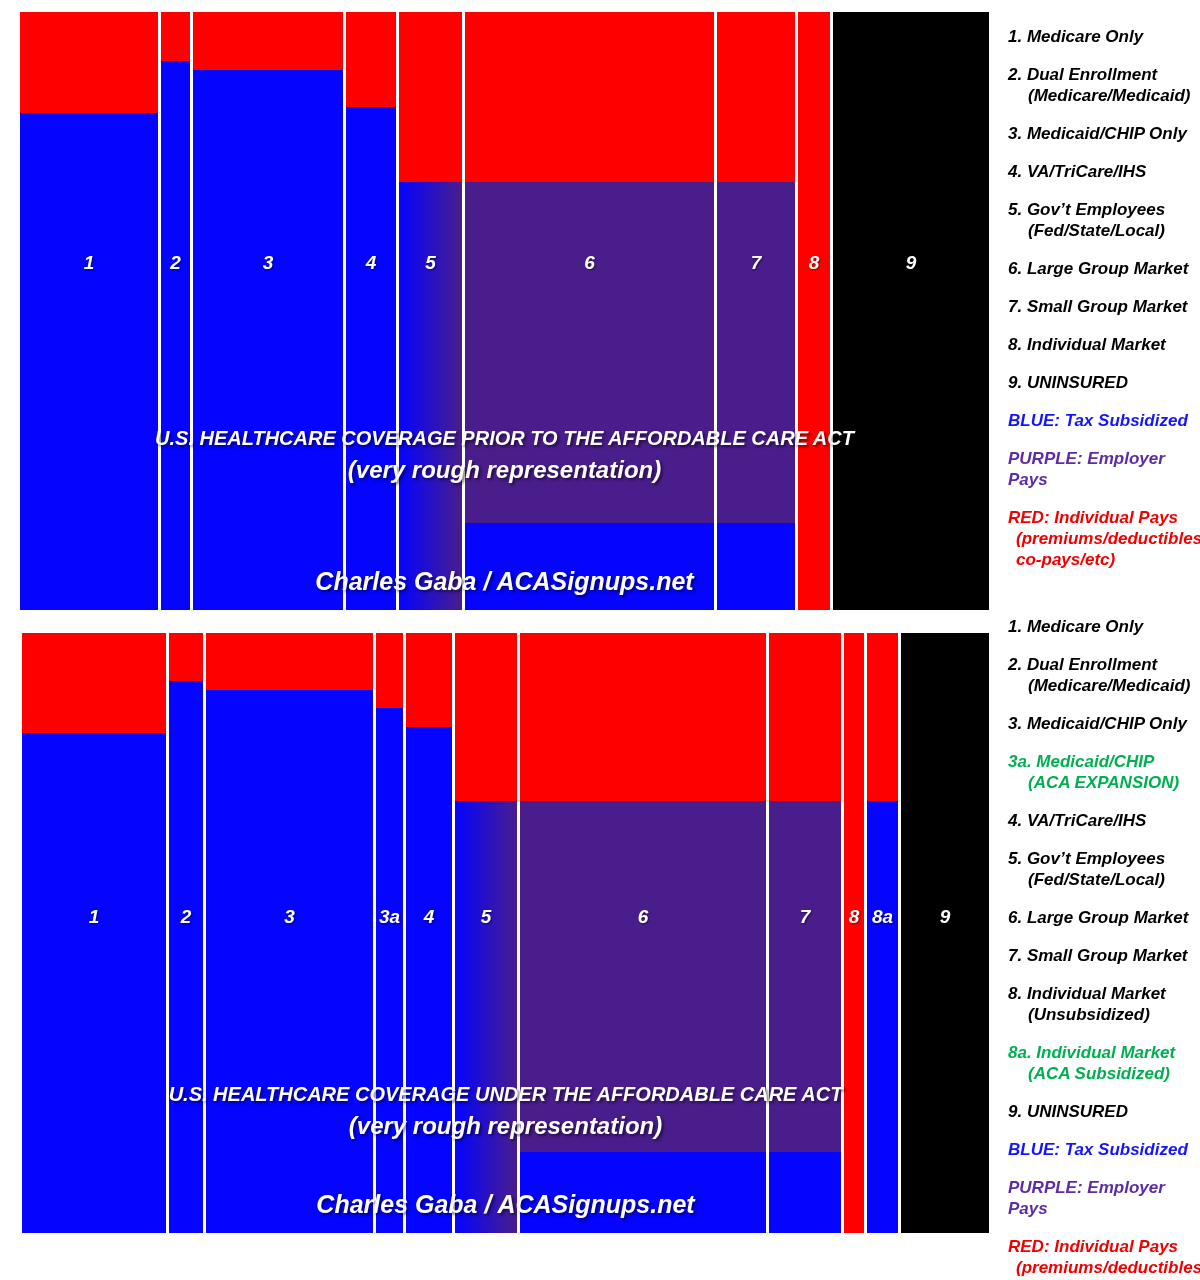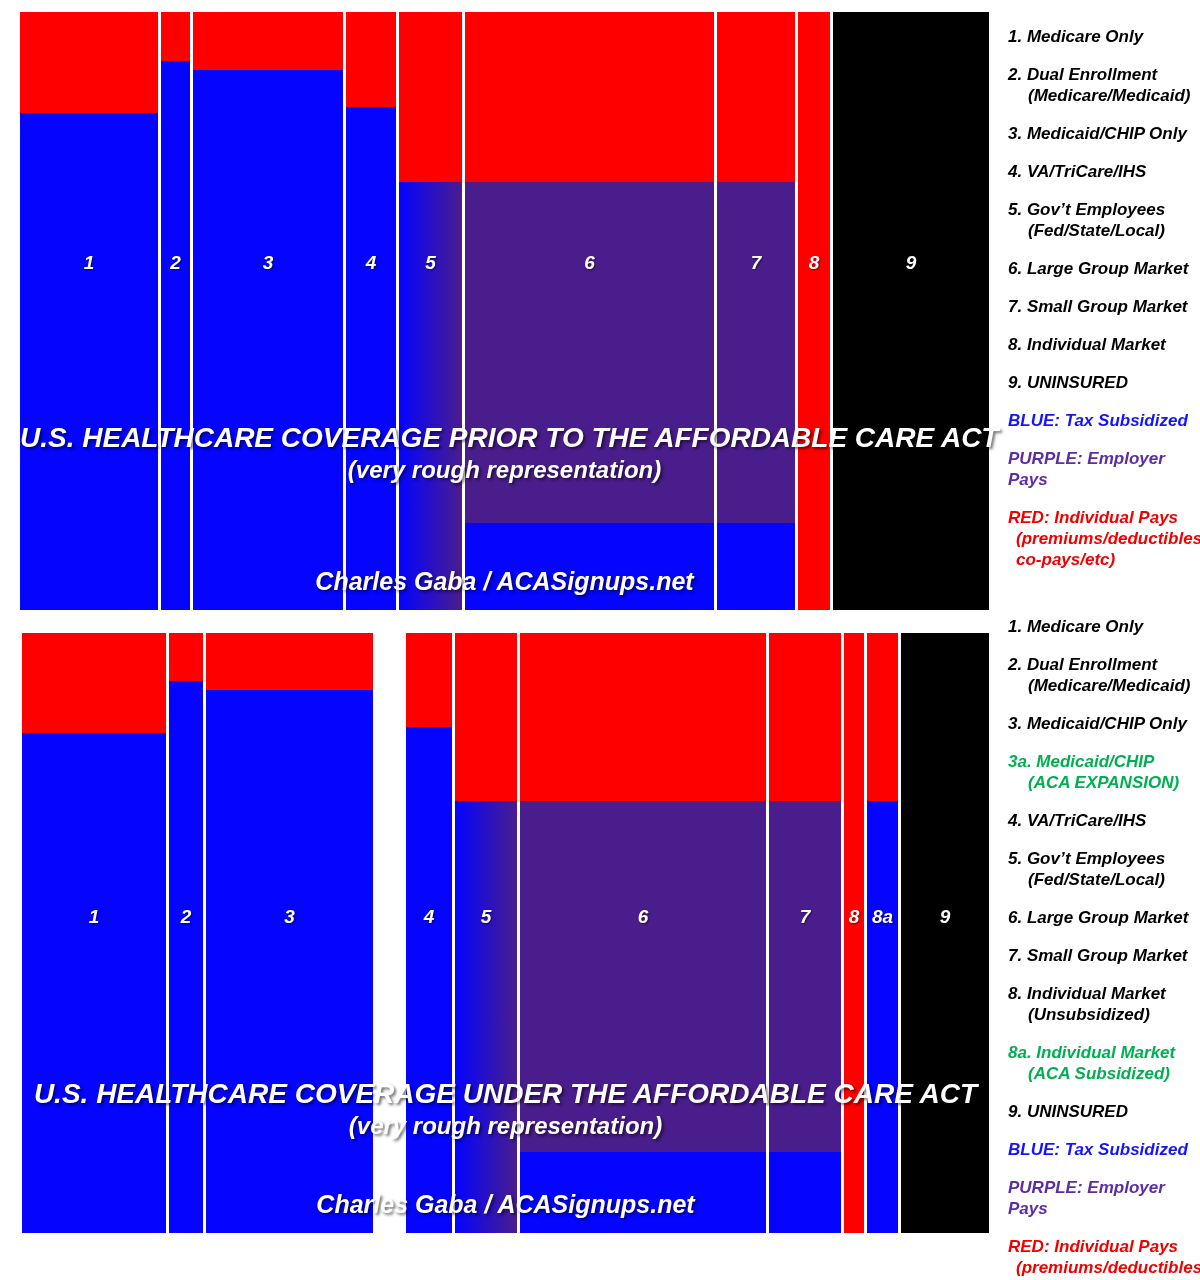--- a/index.html
+++ b/index.html
@@ -13,21 +13,21 @@
   .seg { width:100%; }
   .col-label {
     position:absolute; left:0; right:0; text-align:center;
     font:italic bold 19px/22px "Liberation Sans", sans-serif;
     color:#ffffff; text-shadow:1px 1px 2px rgba(0,0,0,.5);
   }
   .overlay {
     position:absolute; left:0; right:0; text-align:center; color:#ffffff;
     font-style:italic; font-weight:bold; text-shadow:2px 2px 3px rgba(0,0,0,.55);
   }
-  .title-line1 { font-size:28px; line-height:34px; white-space:nowrap; }
+  .title-line1 { font-size:20px; line-height:34px; white-space:nowrap; }
   .title-line2 { font-size:24px; line-height:30px; }
   .credit { font-size:25px; line-height:30px; }
   .legend {
     position:absolute; width:200px;
     font:italic bold 17px/21px "Liberation Sans", sans-serif;
   }
   .legend-item { margin-bottom:17px; }
   .legend-item .cont { padding-left:20px; }
   .legend-item.ck .cont { padding-left:8px; }
 </style>
@@ -95,20 +95,25 @@
     <div class="col" style="left: 147px; width: 34px; height: 600px;">
       <div class="seg" style="height: 48px; background: rgb(255, 0, 0);"></div>
       <div class="seg" style="height: 552px; background: rgb(4, 4, 255);"></div>
       <div class="col-label" style="top: 273px;">2</div>
     </div>
     <div class="col" style="left: 184px; width: 167px; height: 600px;">
       <div class="seg" style="height: 57px; background: rgb(255, 0, 0);"></div>
       <div class="seg" style="height: 543px; background: rgb(4, 4, 255);"></div>
       <div class="col-label" style="top: 273px;">3</div>
     </div>
+    <div class="col" style="left: 354px; width: 27px; height: 600px;">
+      <div class="seg" style="height: 75px; background: rgb(255, 0, 0);"></div>
+      <div class="seg" style="height: 525px; background: rgb(4, 4, 255);"></div>
+      <div class="col-label" style="top: 273px;">3a</div>
+    </div>
     <div class="col" style="left: 384px; width: 46px; height: 600px;">
       <div class="seg" style="height: 94px; background: rgb(255, 0, 0);"></div>
       <div class="seg" style="height: 506px; background: rgb(4, 4, 255);"></div>
       <div class="col-label" style="top: 273px;">4</div>
     </div>
     <div class="col" style="left: 433px; width: 62px; height: 600px;">
       <div class="seg" style="height: 168px; background: rgb(255, 0, 0);"></div>
       <div class="seg" style="height: 432px; background: linear-gradient(90deg, rgb(4, 4, 255), rgb(74, 29, 140));"></div>
       <div class="col-label" style="top: 273px;">5</div>
     </div>

